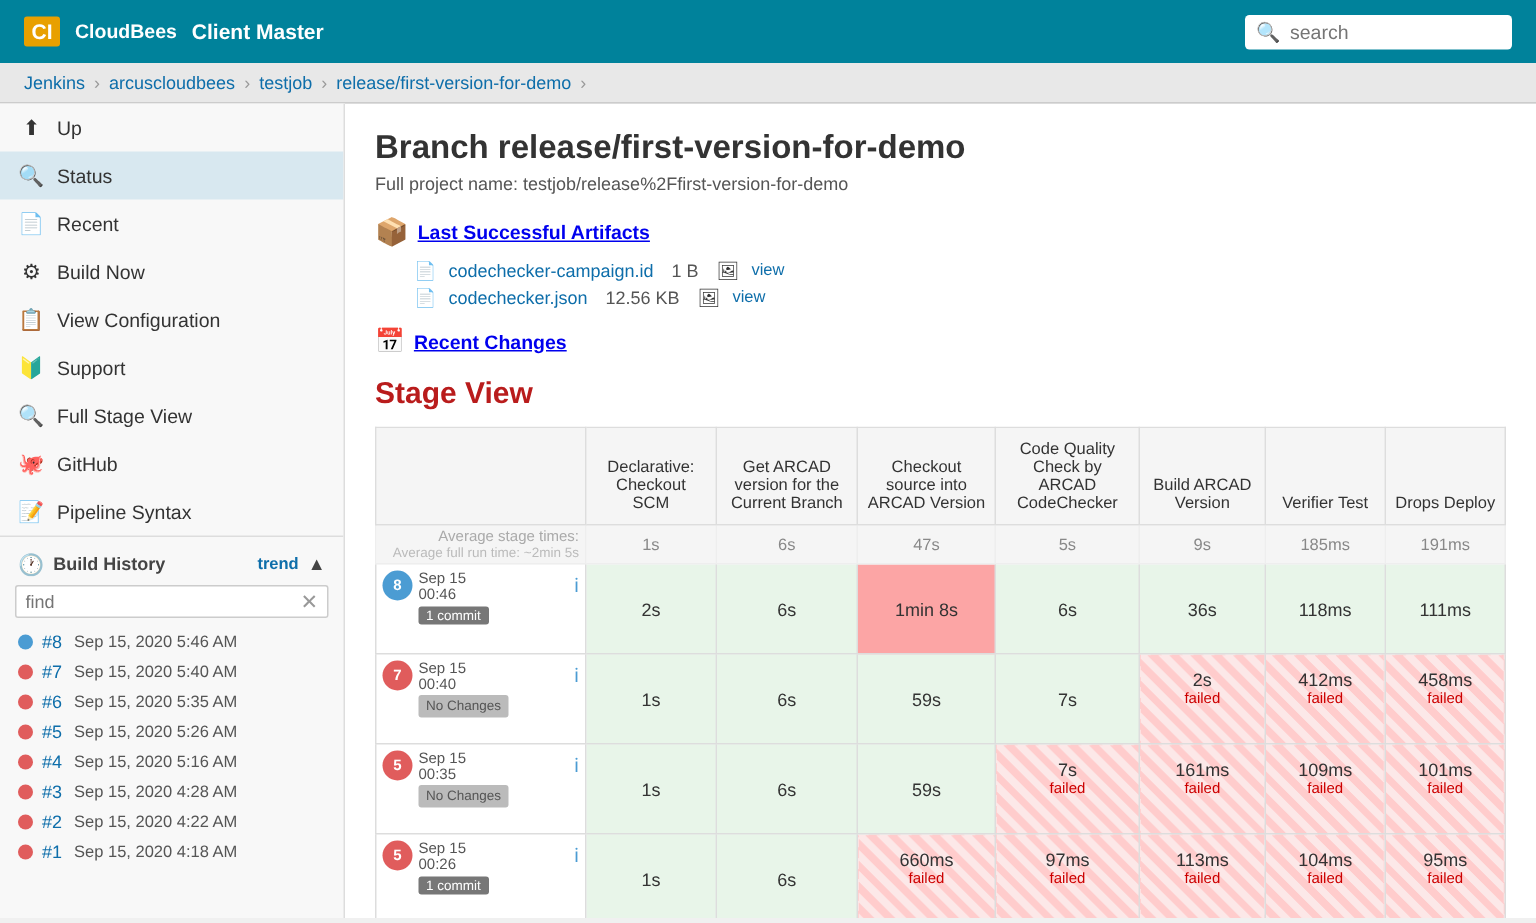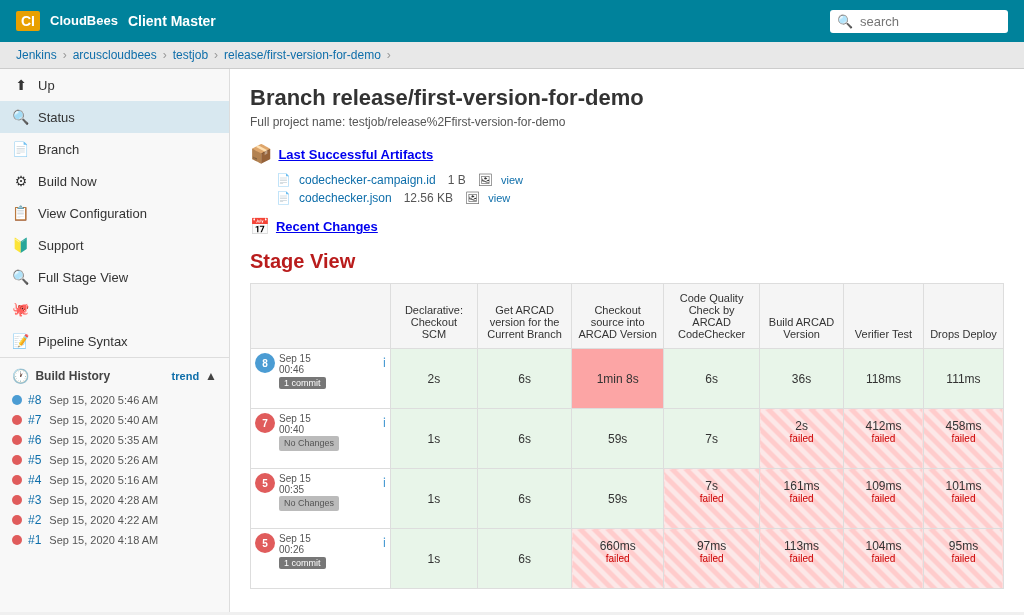--- a/index.html
+++ b/index.html
@@ -167,21 +167,21 @@
     <div class="sidebar-item">
       <span class="sidebar-icon">⬆</span>
       <span>Up</span>
     </div>
     <div class="sidebar-item active">
       <span class="sidebar-icon">🔍</span>
       <span>Status</span>
     </div>
     <div class="sidebar-item">
       <span class="sidebar-icon">📄</span>
-      <span>Branch</span>
+      <span>Recent</span>
     </div>
     <div class="sidebar-item">
       <span class="sidebar-icon">⚙</span>
       <span>Build Now</span>
     </div>
     <div class="sidebar-item">
       <span class="sidebar-icon">📋</span>
       <span>View Configuration</span>
     </div>
     <div class="sidebar-item">
@@ -204,20 +204,24 @@
     <div class="sidebar-section">
       <div class="sidebar-section-header">
         <div style="display:flex;align-items:center;gap:6px;">
           <span style="font-size:14px;">🕐</span>
           <span>Build History</span>
         </div>
         <div class="build-history-controls">
           <a href="#" class="trend-link">trend</a>
           <span style="cursor:pointer;">▲</span>
         </div>
+      </div>
+      <div class="find-box">
+        <input type="text" placeholder="find" style="">
+        <span class="clear">✕</span>
       </div>
       <div id="build-list">
           <div class="build-list-item">
     <span class="build-dot blue"></span>
     <a href="#" class="build-link">#8</a>
     <span class="build-date">Sep 15, 2020 5:46 AM</span>
   </div>
           <div class="build-list-item">
     <span class="build-dot red"></span>
     <a href="#" class="build-link">#7</a>
@@ -295,20 +299,33 @@
           <tr id="stage-header-row">
             <th class="row-header" style="border:1px solid #ddd;background:#f5f5f5;"></th>
           <th>Declarative: Checkout SCM</th>
               <th>Get ARCAD version for the Current Branch</th>
               <th>Checkout source into ARCAD Version</th>
               <th>Code Quality Check by ARCAD CodeChecker</th>
               <th>Build ARCAD Version</th>
               <th>Verifier Test</th>
               <th>Drops Deploy</th>
             </tr>
+          <tr id="avg-time-row">
+            <td style="text-align:right;font-size:10px;color:#aaa;padding:2px 4px;border:1px solid #eee;background:#f5f5f5;">
+              <div>Average stage times:</div>
+              <div style="font-size:9px;color:#bbb;">Average full run time: ~2min 5s</div>
+            </td>
+          <td style="font-size: 11px; color: rgb(136, 136, 136); text-align: center; background: rgb(245, 245, 245); border: 1px solid rgb(238, 238, 238); padding: 2px 4px;">1s</td>
+              <td style="font-size: 11px; color: rgb(136, 136, 136); text-align: center; background: rgb(245, 245, 245); border: 1px solid rgb(238, 238, 238); padding: 2px 4px;">6s</td>
+              <td style="font-size: 11px; color: rgb(136, 136, 136); text-align: center; background: rgb(245, 245, 245); border: 1px solid rgb(238, 238, 238); padding: 2px 4px;">47s</td>
+              <td style="font-size: 11px; color: rgb(136, 136, 136); text-align: center; background: rgb(245, 245, 245); border: 1px solid rgb(238, 238, 238); padding: 2px 4px;">5s</td>
+              <td style="font-size: 11px; color: rgb(136, 136, 136); text-align: center; background: rgb(245, 245, 245); border: 1px solid rgb(238, 238, 238); padding: 2px 4px;">9s</td>
+              <td style="font-size: 11px; color: rgb(136, 136, 136); text-align: center; background: rgb(245, 245, 245); border: 1px solid rgb(238, 238, 238); padding: 2px 4px;">185ms</td>
+              <td style="font-size: 11px; color: rgb(136, 136, 136); text-align: center; background: rgb(245, 245, 245); border: 1px solid rgb(238, 238, 238); padding: 2px 4px;">191ms</td>
+            </tr>
         </thead>
         <tbody id="stage-body">
         <tr>
               <td style="border: 1px solid rgb(221, 221, 221); background: white; padding: 4px; vertical-align: top; width: 140px;">
     <div style="display:flex;align-items:flex-start;gap:4px;">
       <div>
         <div style="display:inline-flex;align-items:center;justify-content:center;width:20px;height:20px;border-radius:50%;font-size:10px;font-weight:bold;color:white;background:#4b9cd3;">8</div>
       </div>
       <div>
         <div style="font-size:10px;color:#555;">Sep 15</div>

